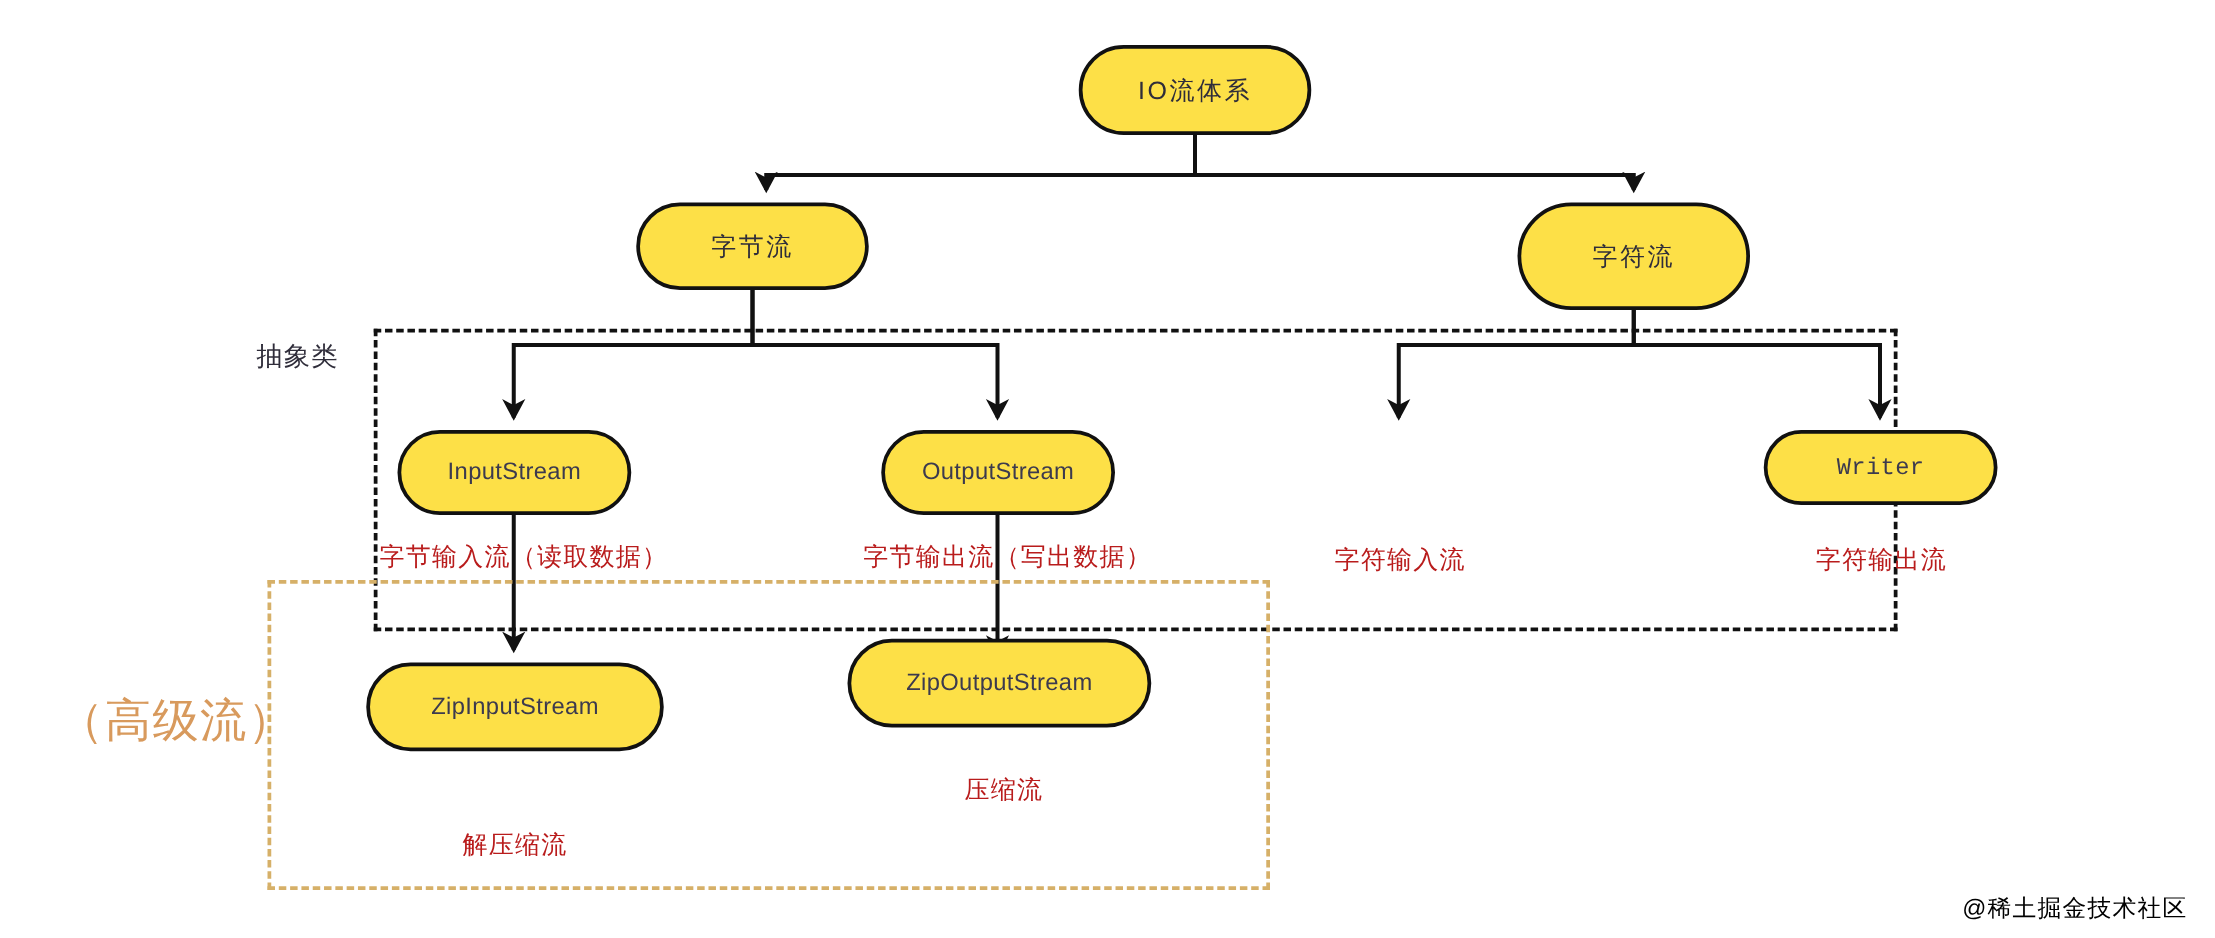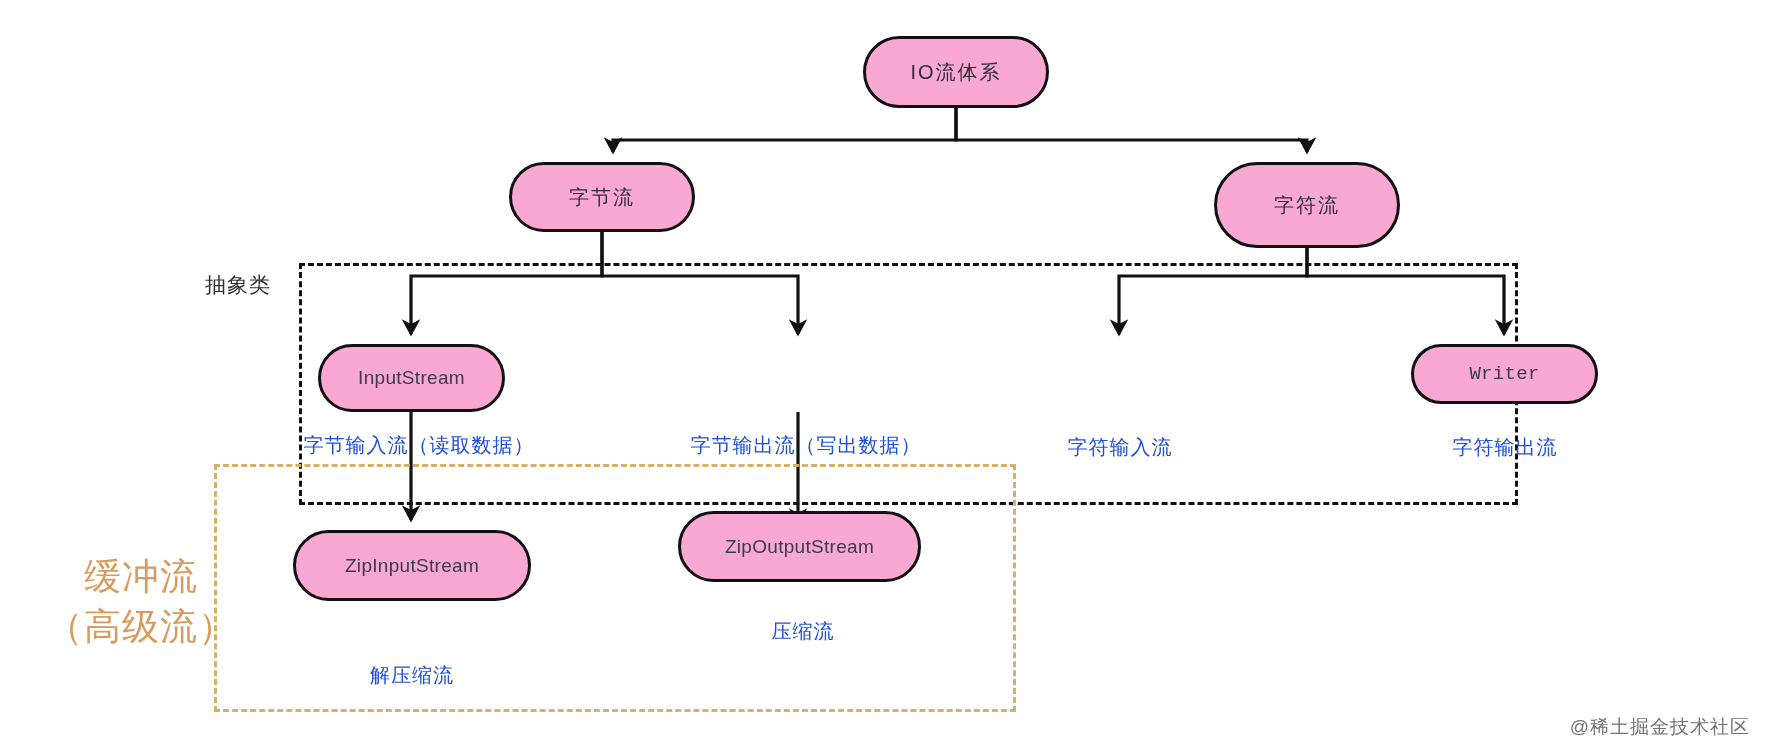--- a/index.html
+++ b/index.html
@@ -21,21 +21,21 @@
     position: absolute;
     left: 0;
     top: 0;
     width: 1772px;
     height: 750px;
     pointer-events: none;
   }
   .node {
     position: absolute;
     box-sizing: border-box;
-    background: #f9a8d4;
+    background: #fde047;
     border: 3px solid #111111;
     border-radius: 44px;
     display: flex;
     align-items: center;
     justify-content: center;
     color: #3c3a4e;
     font-size: 19px;
     letter-spacing: 0.3px;
     z-index: 3;
   }
@@ -68,32 +68,32 @@
   }
   .side-label.buffer {
     color: #d89a5d;
     font-size: 37px;
     line-height: 1.35;
     text-align: center;
     letter-spacing: 1px;
   }
   .caption {
     position: absolute;
-    color: #1d4ed8;
+    color: #b91c1c;
     font-size: 20px;
     letter-spacing: 1px;
     white-space: nowrap;
     z-index: 4;
     text-align: center;
   }
   .watermark {
     position: absolute;
     right: 22px;
     bottom: 10px;
-    color: #737373;
+    color: #000000;
     font-size: 19px;
     letter-spacing: 1px;
     white-space: nowrap;
     z-index: 5;
   }
 </style>
 </head>
 <body>
 
 <div id="canvas">
@@ -118,40 +118,42 @@
       <path d="M411,412 L411,520" marker-end="url(#arrowhead)"></path>
       <path d="M798,412 L798,523" marker-end="url(#arrowhead)"></path>
     </g>
   </svg>
 
   <div class="group-box group-abstract" style="left:299px; top:263px; width:1219px; height:242px;"></div>
   <div class="group-box group-buffer" style="left:214px; top:464px; width:802px; height:248px;"></div>
 
   <div class="side-label" style="left:205px; top:271px;">抽象类</div>
   <div class="side-label buffer" style="left:46px; top:552px;">
-    <div>缓冲流</div>
     <div>（高级流）</div>
   </div>
 
   <div class="node cn" style="left:863px; top:36px; width:186px; height:72px;">
     <span class="node-label">IO流体系</span>
   </div>
 
   <div class="node cn" style="left:509px; top:162px; width:186px; height:70px;">
     <span class="node-label">字节流</span>
   </div>
 
   <div class="node cn" style="left:1214px; top:162px; width:186px; height:86px;">
     <span class="node-label">字符流</span>
   </div>
 
   <div class="node" style="left:318px; top:344px; width:187px; height:68px;">
     <span class="node-label">InputStream</span>
   </div>
 
+  <div class="node" style="left:705px; top:344px; width:187px; height:68px;">
+    <span class="node-label">OutputStream</span>
+  </div>
 
 
   <div class="node" style="left:1411px; top:344px; width:187px; height:60px;font-family:Liberation Mono, monospace;">
     <span class="node-label">Writer</span>
   </div>
 
   <div class="node" style="left:293px; top:530px; width:238px; height:71px;">
     <span class="node-label">ZipInputStream</span>
   </div>
 

